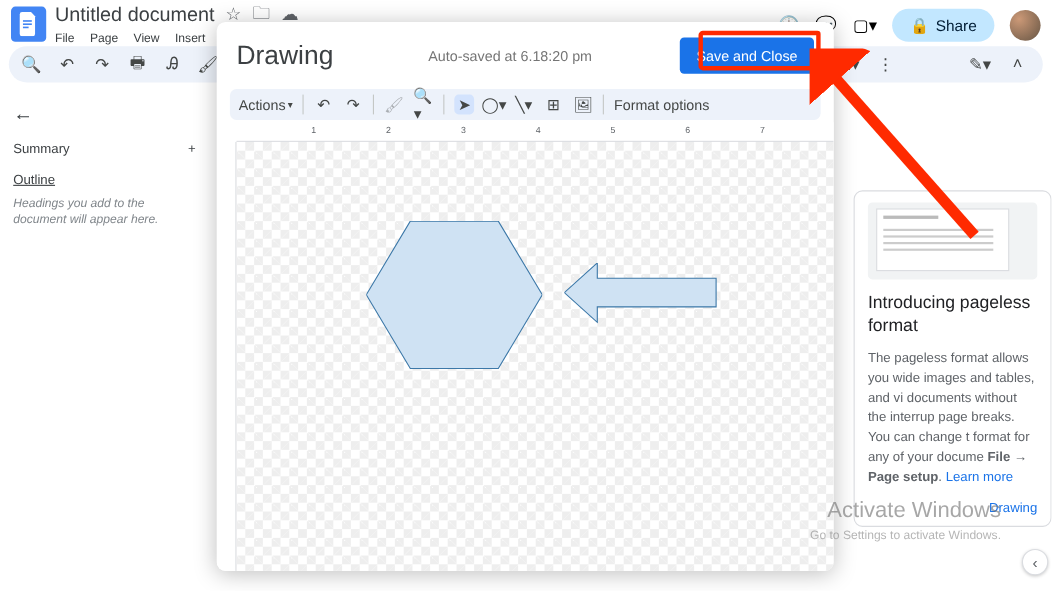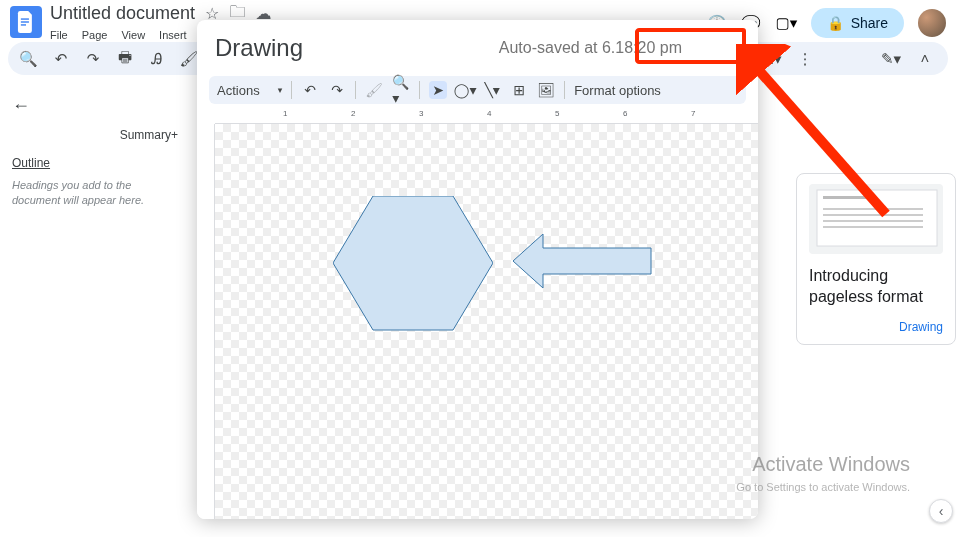--- a/index.html
+++ b/index.html
@@ -21,42 +21,42 @@
 
 .toolbar { background:#edf2fa; margin: 4px 8px; border-radius: 22px; padding: 4px 10px; display:flex; align-items:center; gap: 10px; color:#444746; position:relative; }
 .toolbar .tool { width:22px; text-align:center; font-size:15px; cursor:pointer;}
 .zoom { font-size:13px;}
 .toolbar-right { position:absolute; right:12px; display:flex; gap:12px; align-items:center; }
 
 
 .main-area { position:relative; height: 460px; display:flex; }
 .left-panel { width:190px; padding: 14px 12px; font-size:11px; color:#5f6368; }
 .left-panel .back { font-size:18px; color:#3c4043; margin-bottom:14px; }
-.summary-row { display:flex; justify-content:flex-end; font-weight:500; color:#3c4043; margin-bottom:14px; font-size:12px;}
+.summary-row { display:flex; justify-content:space-between; font-weight:500; color:#3c4043; margin-bottom:14px; font-size:12px;}
 .outline-title { font-weight:500; color:#3c4043; margin-bottom:8px; font-size:12px;text-decoration:underline; }
 .outline-hint { font-style: italic; color:#80868b; font-size:11px; line-height:1.4;}
 
 
-.right-panel { position:absolute; right:0; top:94px; width:160px; background:#fff; border:1px solid #dadce0; border-radius:8px; padding: 10px 12px; font-size:12px; overflow:hidden;}
+.right-panel { position:absolute; right:0; top:94px; width:180px; background:#fff; border:1px solid #dadce0; border-radius:8px; padding: 10px 12px; font-size:12px; overflow:hidden;}
 .right-panel .thumb { height:70px; background:#f1f3f4; margin-bottom:12px; border-radius:4px; position:relative;}
 .right-panel h3 { font-size:16px; font-family: "Google Sans", Arial; font-weight:400; color:#202124; margin-bottom:8px; line-height:1.3;}
 .right-panel p { color:#5f6368; line-height:1.5;}
 .right-panel .learn { color:#1a73e8; }
 .right-panel .dismiss { color:#1a73e8; text-align:right; margin-top:12px; font-size:12px;}
 .modal { position:absolute; left:197px; top:20px; width:561px; height:499px; background:#fff; border-radius:8px; box-shadow: 0 2px 20px rgba(0,0,0,0.25); display:flex; flex-direction:column; overflow:hidden; }
 .modal-header { display:flex; align-items:center; padding: 14px 18px 8px; }
 .modal-title { font-size:24px; color:#3c4043; font-family:"Google Sans",Arial; font-weight:400;}
-.autosave { margin-left:auto; font-size:16px; color:#757575; margin-right:58px;}
+.autosave { margin-left:auto; font-size:13px; color:#757575; margin-right:80px;}
 .save-close { background:#1a73e8; color:#fff; border:none; border-radius:4px; padding: 9px 15px; font-size:13px; font-weight:500; cursor:pointer;}
 .save-close-wrap { position:relative; }
 .highlight-box { position:absolute; border:3px solid #ff2a00; border-radius:3px; }
 
 
 .dtoolbar { background:#edf2fa; margin: 6px 12px 0; border-radius:6px; padding:5px 8px; display:flex; align-items:center; gap:9px; font-size:13px; color:#444746;}
-.dtoolbar .btn { cursor:pointer; display:flex; align-items:center; gap:18px; }
+.dtoolbar .btn { cursor:pointer; display:flex; align-items:center; gap:2px; }
 .dtoolbar .sep { width:1px; height:18px; background:#c4c7c5; }
 .dtoolbar .dicon { width:18px; height:18px; display:flex; align-items:center; justify-content:center; font-size:14px;}
 .dtoolbar .active { background:#d3e3fd; border-radius:4px; padding:2px 3px;}
 
 
 .canvas-wrap { flex:1; position:relative; margin: 2px 0 0 0; overflow:hidden;}
 .ruler-h { height:18px; background:#fff; border-bottom:1px solid #dadce0; position:relative; font-size:8px; color:#5f6368; margin-left:18px;}
 .ruler-v { width:18px; background:#fff; border-right:1px solid #dadce0; position:absolute; left:0; top:18px; bottom:0;}
 .canvas { position:absolute; left:18px; top:18px; right:0; bottom:0; 
   background-image: 
@@ -154,28 +154,32 @@
       <svg width="100%" height="100%">
           <rect x="8" y="6" width="120" height="56" fill="#fff" stroke="#dadce0"></rect>
           <rect x="14" y="12" width="50" height="3" fill="#bbb"></rect>
           <rect x="14" y="24" width="100" height="2" fill="#ccc"></rect>
           <rect x="14" y="30" width="100" height="2" fill="#ccc"></rect>
           <rect x="14" y="36" width="100" height="2" fill="#ccc"></rect>
           <rect x="14" y="42" width="100" height="2" fill="#ccc"></rect>
         </svg>
     </div>
     <h3>Introducing pageless format</h3>
+    <p><span>The pageless format allows you wide images and tables, and vi documents without the interrup page breaks. You can change t format for any of your docume</span> <b>File → Page setup</b>. <span class="learn">Learn more</span></p>
     <div class="dismiss">Drawing</div>
   </div>
 </div>
 
 <div class="modal">
   <div class="modal-header">
     <span class="modal-title">Drawing</span>
     <span class="autosave">Auto-saved at 6.18:20 pm</span>
+    <span class="save-close-wrap">
+      <button class="save-close">Save and Close</button>
+    </span>
   </div>
   <div class="dtoolbar">
     <span class="btn">
         <span>Actions</span>
         <span style="font-size:9px;">▾</span>
       </span>
     <span class="sep"></span>
     <span class="dicon">↶</span>
     <span class="dicon">↷</span>
     <span class="sep"></span>

